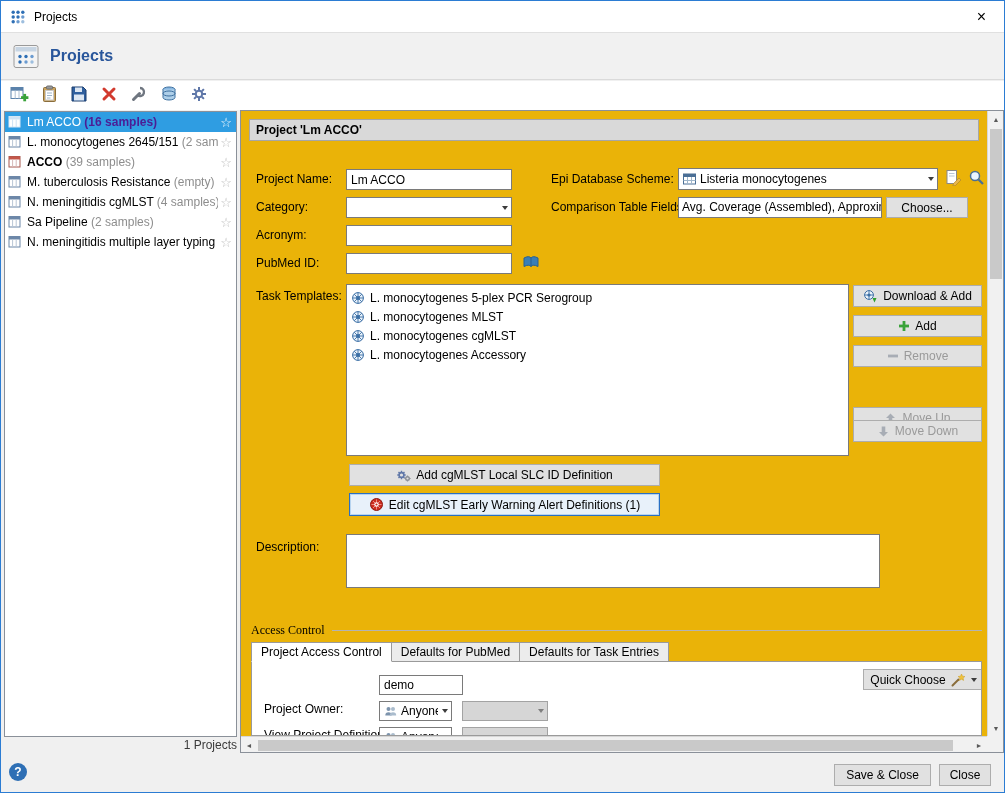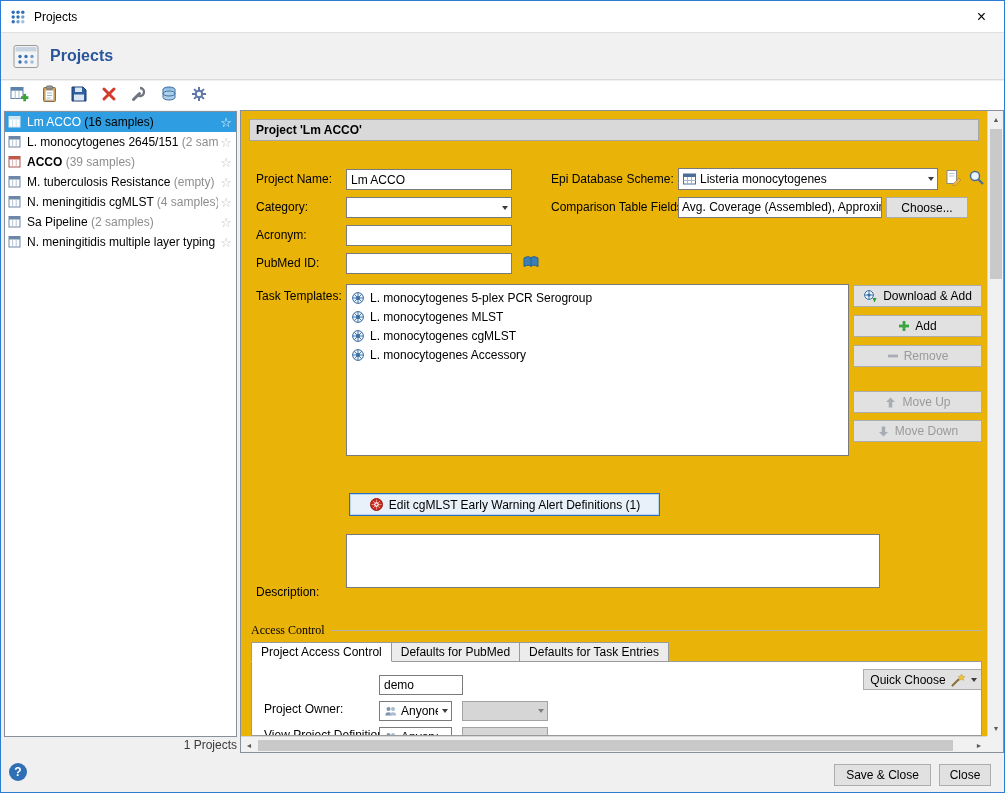--- a/index.html
+++ b/index.html
@@ -22,21 +22,21 @@
   .tb-btn{width:22px;height:22px;display:flex;align-items:center;justify-content:center;}
 
   
   .sidebar{position:absolute;left:3px;top:110px;width:233px;height:626px;background:#fff;border:1px solid #8a9099;box-sizing:border-box;overflow:hidden;}
   .side-item{height:20px;display:flex;align-items:center;padding:0 2px 0 3px;}
   .side-item .picon{flex:0 0 15px;display:flex;}
   .side-item .lbl{flex:1;overflow:hidden;white-space:nowrap;margin-left:4px;}
   .side-item .cnt{color:#8d8d8d;}
   .side-item .star{flex:0 0 16px;color:#bdbdbd;font-size:13px;text-align:center;}
   .side-item.selected{background:#2f9de2;color:#fff;}
-  .side-item.selected .cnt{color:#000000;}
+  .side-item.selected .cnt{color:#4c1d95;font-weight:bold;}
   .side-item.selected .star{color:#fff;}
   .side-item.bold .nm{font-weight:bold;}
   .sidebar-footer{position:absolute;left:3px;top:737px;width:233px;text-align:right;color:#3a3a3a;}
 
   
   .main-right{position:absolute;left:239px;top:109px;width:764px;height:643px;border:1px solid #8a9099;box-sizing:border-box;background:#eab308;}
   .content{position:absolute;left:0;top:0;width:746px;height:625px;overflow:hidden;}
 
   .panel-title{position:absolute;left:8px;top:8px;width:730px;height:22px;background:#d9d9d9;border:1px solid #a6a6a6;box-sizing:border-box;font-weight:bold;line-height:20px;padding-left:6px;}
 
@@ -396,50 +396,61 @@
         <span>Add</span>
       </button>
       <button class="btn sidebtn disabled" style="top:234px;">
         <span style="display:flex;">
             <svg width="12" height="12" viewBox="0 0 12 12">
               <rect x="1" y="4.6" width="10" height="2.8" fill="#a8adb5"></rect>
             </svg>
           </span>
         <span>Remove</span>
       </button>
-      <button class="btn sidebtn disabled" style="top:280px;text-align:right;">
+      <button class="btn sidebtn disabled" style="top:296px;text-align:right;">
         <span style="display:flex;">
             <svg width="13" height="13" viewBox="0 0 13 13">
               <path d="M6.5 1.5 l4.5 4.5 h-2.7 v5.5 h-3.6 v-5.5 h-2.7 z" fill="#a8adb5"></path>
             </svg>
           </span>
         <span>Move Up</span>
       </button>
       <button class="btn sidebtn disabled" style="top:309px;">
         <span style="display:flex;">
             <svg width="13" height="13" viewBox="0 0 13 13">
               <path d="M6.5 11.5 l-4.5 -4.5 h2.7 v-5.5 h3.6 v5.5 h2.7 z" fill="#a8adb5"></path>
             </svg>
           </span>
         <span>Move Down</span>
       </button>
 
+      <button class="btn" style="position:absolute;left:108px;top:353px;width:311px;height:22px;">
+        <span style="display:flex;">
+            <svg width="15" height="15" viewBox="0 0 15 15">
+              <circle cx="5.5" cy="7" r="2.4" fill="none" stroke="#5f77a8" stroke-width="1.6"></circle>
+              <path d="M5.5 2.8v1.6 M5.5 9.6v1.6 M1.3 7h1.6 M8.1 7h1.6 M2.5 4l1.1 1.1 M7.4 8.9l1.1 1.1 M8.5 4l-1.1 1.1 M3.6 8.9l-1.1 1.1" stroke="#5f77a8" stroke-width="1.4"></path>
+              <circle cx="11.5" cy="10.5" r="1.8" fill="none" stroke="#8a8f96" stroke-width="1.4"></circle>
+              <path d="M11.5 7.4v1.2 M11.5 12.4v1.2 M8.4 10.5h1.2 M13.4 10.5h1.2" stroke="#8a8f96" stroke-width="1.2"></path>
+            </svg>
+          </span>
+        <span>Add cgMLST Local SLC ID Definition</span>
+      </button>
       <button class="btn alert-btn" style="position:absolute;left:108px;top:382px;width:311px;height:23px;">
         <span style="display:flex;">
             <svg width="15" height="15" viewBox="0 0 15 15">
               <circle cx="7.5" cy="7.5" r="6" fill="#cc2b1f" stroke="#8e1c13"></circle>
               <path d="M7.5 2.5v10 M2.5 7.5h10 M4 4l7 7 M11 4l-7 7" stroke="#e98b83" stroke-width="1"></path>
               <circle cx="7.5" cy="7.5" r="2.2" fill="#fff"></circle>
               <circle cx="7.5" cy="7.5" r="1.1" fill="#cc2b1f"></circle>
             </svg>
           </span>
         <span>Edit cgMLST Early Warning Alert Definitions (1)</span>
       </button>
 
-      <div class="flabel" style="left:15px;top:426px;margin-top:45px;">Description:</div>
+      <div class="flabel" style="left:15px;top:426px;">Description:</div>
       <textarea class="descbox" style=""></textarea>
 
       <div class="group-cap">
         <span>Access Control</span>
         <span class="rule"></span>
       </div>
 
       <div class="tabs">
         <div class="tab active">Project Access Control</div>
         <div class="tab">Defaults for PubMed</div>

